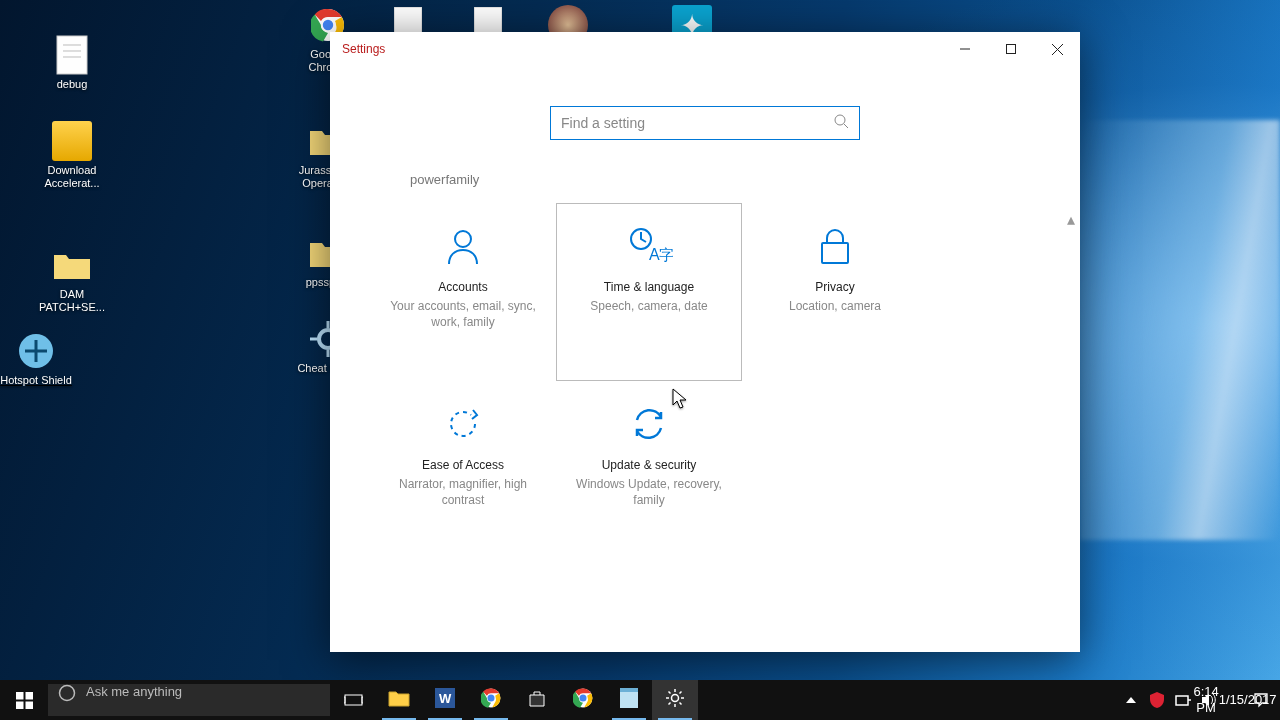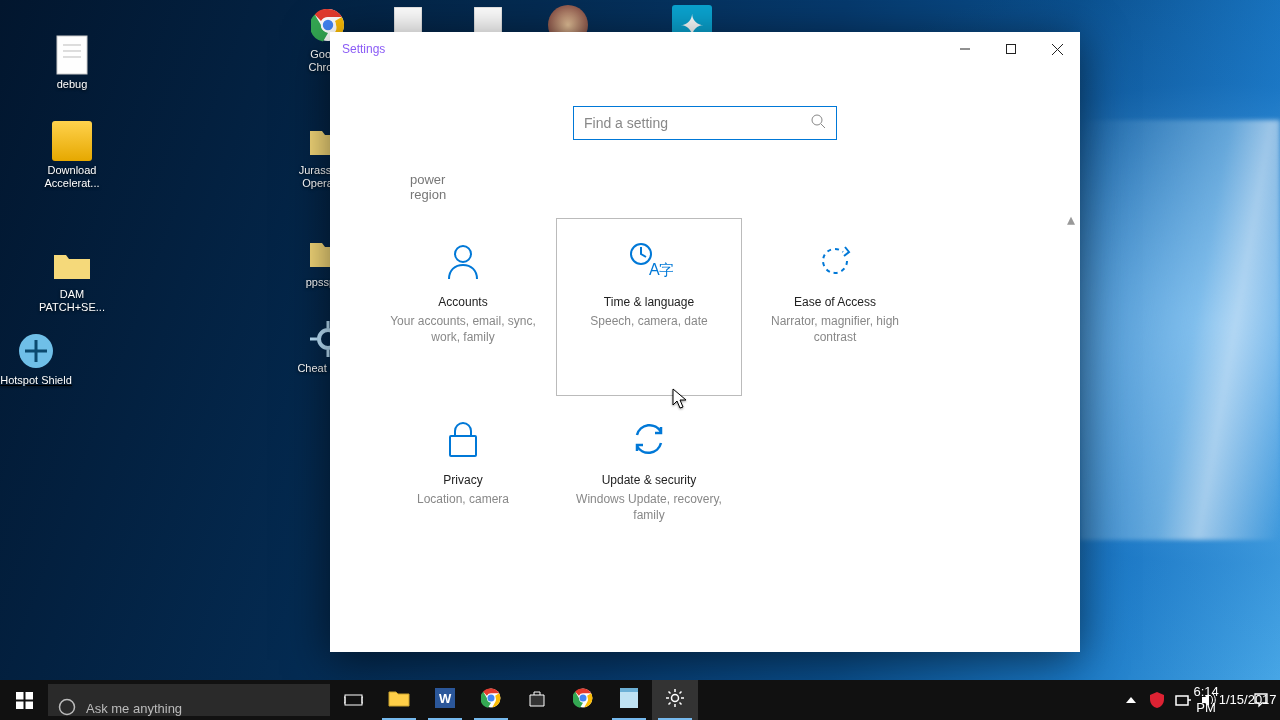--- a/index.html
+++ b/index.html
@@ -18,53 +18,53 @@
 .di .ico { width:42px; height:42px; display:flex; align-items:center; justify-content:center; font-size:30px; }
 .di .lbl { color:#fff; font-size:11px; text-align:center; text-shadow:0 1px 3px rgba(0,0,0,.8); line-height:1.2; margin-top:2px; word-break:break-word; max-width:72px; }
 .folder-svg { fill:#f5d97a; }
 .opaque-box { width:40px; height:40px; border-radius:3px; }
 
 
 .win {
   position:absolute; left:330px; top:32px; width:750px; height:620px;
   background:#fff; box-shadow:0 8px 42px rgba(0,0,0,.55);
 }
-.titlebar { height:34px; display:flex; align-items:center; padding-left:12px; font-size:12px; color:#8b5cf6; }
+.titlebar { height:34px; display:flex; align-items:center; padding-left:12px; font-size:12px; color:#b91c1c; }
 .titlebar .spacer { flex:1; }
 .titlebar .tbtn { width:46px; height:34px; display:flex; align-items:center; justify-content:center; color:#222; }
 .titlebar .tbtn svg { stroke:#222; stroke-width:1; fill:none; }
 
 .win-body { padding-top:18px; }
 .win h1 { text-align:center; font-weight:300; font-size:24px; color:#222; }
 .search-wrap { display:flex; justify-content:center; margin-top:22px; }
-.search-box { width:264px; height:34px; border:1px solid #0078d7; display:flex; align-items:center; padding:0 10px; }
+.search-box { width:310px; height:34px; border:1px solid #0078d7; display:flex; align-items:center; padding:0 10px; }
 .search-box input { flex:1; border:none; outline:none; font-size:14px; color:#666; }
 .search-box input::placeholder { color:#888; }
 .search-ico { color:#888; }
 
-.hints { display:flex; padding:32px 80px 16px 80px; color:#777; font-size:13px;flex-direction:column; }
+.hints { display:flex; padding:32px 80px 16px 80px; color:#777; font-size:13px; }
 
 .grid { display:flex; flex-wrap:wrap; padding:0 40px; }
 .tile { width:186px; min-height:178px; margin:0; padding:18px 10px 10px 10px; text-align:center; cursor:default; border:1px solid transparent; }
 .tile.hover { border:1px solid #bbb; }
 .tile .ticon { height:48px; display:flex; align-items:center; justify-content:center; color:#0078d7; }
 .tile .ttitle { font-size:12px; color:#222; margin-top:10px; }
 .tile .tdesc { font-size:12px; color:#888; margin-top:4px; line-height:1.35; }
 
 .cursor { position:absolute; left:672px; top:388px; }
 .cursor svg { filter:drop-shadow(0 1px 1px rgba(0,0,0,.4)); }
 
 .scroll-track { position:absolute; right:2px; top:180px; width:14px; height:430px; }
 .scroll-arrow { width:14px; height:14px; display:flex; align-items:center; justify-content:center; color:#999; }
 
 
 .taskbar { position:absolute; left:0; bottom:0; width:1280px; height:40px; background:#111; display:flex; align-items:center; }
 .taskbar .tb { height:40px; display:flex; align-items:center; justify-content:center; }
 .taskbar .start { width:48px; color:#fff; }
-.taskbar .cortana { width:282px; background:#2a2a2a; display:flex; align-items:flex-end; color:#bbb; font-size:13px; padding:0 10px; gap:10px; height:32px; margin:4px 0; }
+.taskbar .cortana { width:282px; background:#2a2a2a; display:flex; align-items:flex-start; color:#bbb; font-size:13px; padding:0 10px; gap:10px; height:32px; margin:4px 0; }
 .taskbar .ti { width:46px; color:#fff; font-size:18px; position:relative; }
 .taskbar .ti.active { background:#333; }
 .taskbar .tray { margin-left:auto; display:flex; align-items:center; color:#fff; }
 .taskbar .tray .tr { width:26px; height:40px; display:flex; align-items:center; justify-content:center; font-size:13px; }
 .taskbar .clock { width:70px; font-size:11px; text-align:center; line-height:1.2; padding:16px 6px; }
 .underline { position:absolute; bottom:0; left:6px; right:6px; height:2px; background:#76b9ed; }
 
 </style>
 </head>
 <body>
@@ -208,21 +208,21 @@
             <svg width="15" height="15" viewBox="0 0 15 15">
                 <circle cx="6" cy="6" r="5" fill="none" stroke="#888" stroke-width="1"></circle>
                 <line x1="10" y1="10" x2="14" y2="14" stroke="#888" stroke-width="1"></line>
               </svg>
           </span>
         </div>
       </div>
 
       <div class="hints">
         <span>power</span>
-        <span>region</span>
+        <span>family</span>
       </div>
 
       <div class="grid">
 
         <div class="tile">
           <div class="ticon">
             <svg width="40" height="40" viewBox="0 0 40 40" fill="none" stroke="#0078d7" stroke-width="2">
               <circle cx="20" cy="13" r="8"></circle>
                 <path d="M6 38c0-9 6-14 14-14s14 5 14 14"></path>
             </svg>
@@ -239,38 +239,38 @@
               <text x="24" y="34" font-size="16" fill="#0078d7" stroke="none">A</text>
               <text x="34" y="34" font-size="15" fill="#0078d7" stroke="none">字</text>
             </svg>
           </div>
           <div class="ttitle">Time &amp; language</div>
           <div class="tdesc">Speech, camera, date</div>
         </div>
 
         <div class="tile">
           <div class="ticon">
+            <svg width="36" height="40" viewBox="0 0 36 40" fill="none" stroke="#0078d7" stroke-width="2">
+              <rect x="5" y="17" width="26" height="20" rx="1"></rect>
+              <path d="M10 17v-5a8 8 0 0 1 16 0v5"></path>
+            </svg>
+          </div>
+          <div class="ttitle">Privacy</div>
+          <div class="tdesc">Location, camera</div>
+        </div>
+
+        <div class="tile">
+          <div class="ticon">
             <svg width="40" height="40" viewBox="0 0 40 40" fill="none" stroke="#0078d7" stroke-width="2">
               <path d="M32 20a12 12 0 1 1-4-9" stroke-dasharray="4 4"></path>
               <path d="M30 6l4 5-5 4" fill="none"></path>
             </svg>
           </div>
           <div class="ttitle">Ease of Access</div>
           <div class="tdesc">Narrator, magnifier, high contrast</div>
-        </div>
-
-        <div class="tile">
-          <div class="ticon">
-            <svg width="36" height="40" viewBox="0 0 36 40" fill="none" stroke="#0078d7" stroke-width="2">
-              <rect x="5" y="17" width="26" height="20" rx="1"></rect>
-              <path d="M10 17v-5a8 8 0 0 1 16 0v5"></path>
-            </svg>
-          </div>
-          <div class="ttitle">Privacy</div>
-          <div class="tdesc">Location, camera</div>
         </div>
 
         <div class="tile">
           <div class="ticon">
             <svg width="40" height="40" viewBox="0 0 40 40" fill="none" stroke="#0078d7" stroke-width="2.5">
               <path d="M8 16a13 13 0 0 1 24-3"></path>
                 <path d="M32 8v6h-6"></path>
               <path d="M32 24a13 13 0 0 1-24 3"></path>
                 <path d="M8 32v-6h6"></path>
             </svg>

